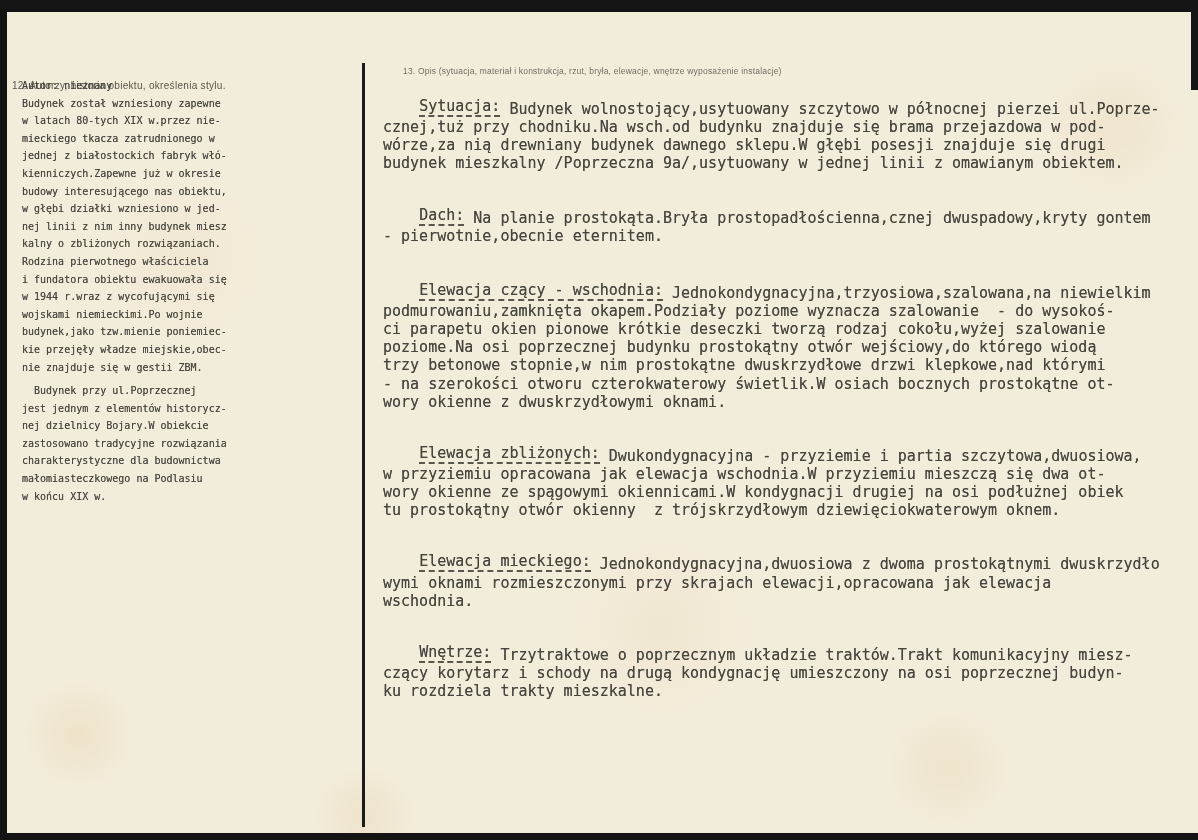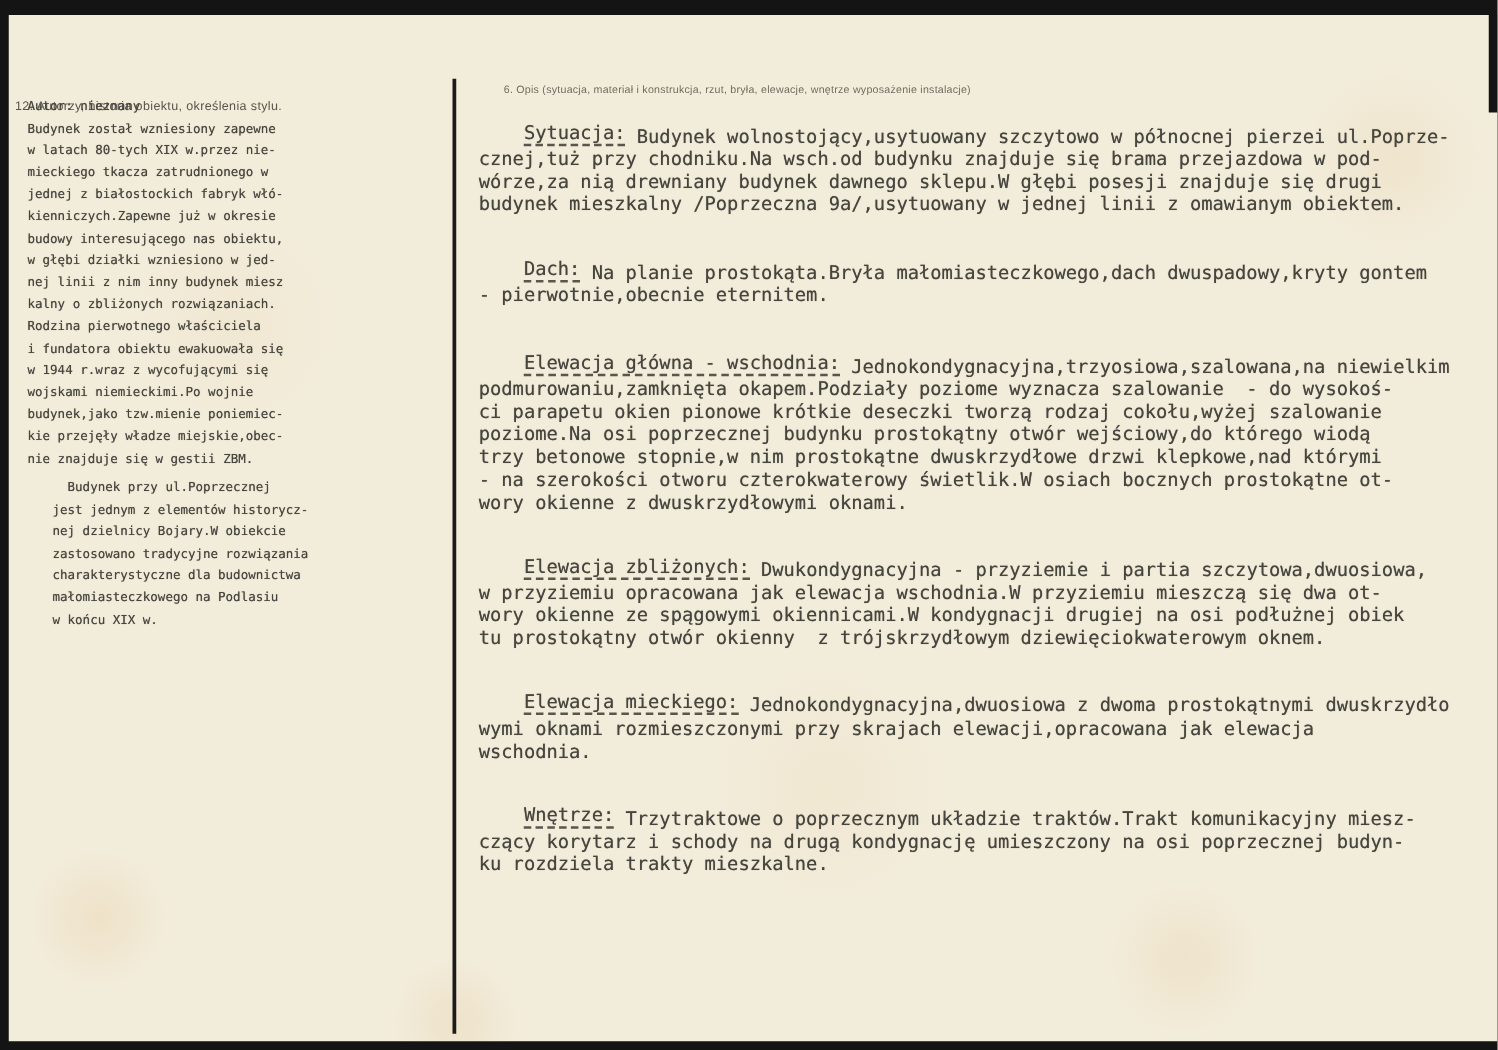--- a/index.html
+++ b/index.html
@@ -45,21 +45,21 @@
   #right-header{left:403px;top:66px;font-size:8.5px;letter-spacing:.2px;opacity:.85;}
   .typewriter{
     color:var(--ink);
     text-shadow:0 0 .6px rgba(70,68,60,.65);
   }
   .left-col{
     position:absolute;left:22px;top:77px;width:342px;
     font-size:10px;line-height:17.6px;
   }
   .left-col p{margin:0;white-space:pre-wrap;}
-  .left-col p + p{margin-top:6px;margin-left:20px;}
+  .left-col p + p{margin-top:6px;}
   .right-col{
     position:absolute;left:383px;top:82px;width:812px;
     font-size:15px;line-height:18.1px;
   }
   .sec{white-space:pre-wrap;margin:0;}
   .sec.m3{margin-top:3px;}
   .lbl{
     position:relative;top:-3px;display:inline;
     border-bottom:2px dashed rgba(72,70,62,.9);
     padding-bottom:0;
@@ -67,21 +67,21 @@
   }
 </style>
 </head>
 <body>
 
 <div class="paper"></div>
 <div class="corner-shadow"></div>
 <div class="divider"></div>
 
 <div id="left-header" class="print-header">12. Autorzy, historia obiektu, określenia stylu.</div>
-<div id="right-header" class="print-header">6. Opis (sytuacja, materiał i konstrukcja, rzut, bryła, elewacje, wnętrze wyposażenie instalacje)</div>
+<div id="right-header" class="print-header">13. Opis (sytuacja, materiał i konstrukcja, rzut, bryła, elewacje, wnętrze wyposażenie instalacje)</div>
 
 <div class="left-col typewriter">
   <p>Autor: nieznany
 Budynek został wzniesiony zapewne
 w latach 80-tych XIX w.przez nie-
 mieckiego tkacza zatrudnionego w
 jednej z białostockich fabryk włó-
 kienniczych.Zapewne już w okresie
 budowy interesującego nas obiektu,
 w głębi działki wzniesiono w jed-
@@ -104,25 +104,25 @@
 </div>
 
 <div class="right-col typewriter">
   <div class="sec">
     <span class="lbl">Sytuacja:</span><span> Budynek wolnostojący,usytuowany szczytowo w północnej pierzei ul.Poprze-
 cznej,tuż przy chodniku.Na wsch.od budynku znajduje się brama przejazdowa w pod-
 wórze,za nią drewniany budynek dawnego sklepu.W głębi posesji znajduje się drugi
 budynek mieszkalny /Poprzeczna 9a/,usytuowany w jednej linii z omawianym obiektem.</span>
   </div>
   <div class="sec">
-    <span class="lbl">Dach:</span><span> Na planie prostokąta.Bryła małomiasteczkowego,dach dwuspadowy,kryty gontem
+    <span class="lbl">Dach:</span><span> Na planie prostokąta.Bryła prostopadłościenna,cznej dwuspadowy,kryty gontem
 - pierwotnie,obecnie eternitem.</span>
   </div>
   <div class="sec m3">
-    <span class="lbl">Elewacja główna - wschodnia:</span><span> Jednokondygnacyjna,trzyosiowa,szalowana,na niewielkim
+    <span class="lbl">Elewacja czący - wschodnia:</span><span> Jednokondygnacyjna,trzyosiowa,szalowana,na niewielkim
 podmurowaniu,zamknięta okapem.Podziały poziome wyznacza szalowanie  - do wysokoś-
 ci parapetu okien pionowe krótkie deseczki tworzą rodzaj cokołu,wyżej szalowanie
 poziome.Na osi poprzecznej budynku prostokątny otwór wejściowy,do którego wiodą
 trzy betonowe stopnie,w nim prostokątne dwuskrzydłowe drzwi klepkowe,nad którymi
 - na szerokości otworu czterokwaterowy świetlik.W osiach bocznych prostokątne ot-
 wory okienne z dwuskrzydłowymi oknami.</span>
   </div>
   <div class="sec">
     <span class="lbl">Elewacja zbliżonych:</span><span> Dwukondygnacyjna - przyziemie i partia szczytowa,dwuosiowa,
 w przyziemiu opracowana jak elewacja wschodnia.W przyziemiu mieszczą się dwa ot-

